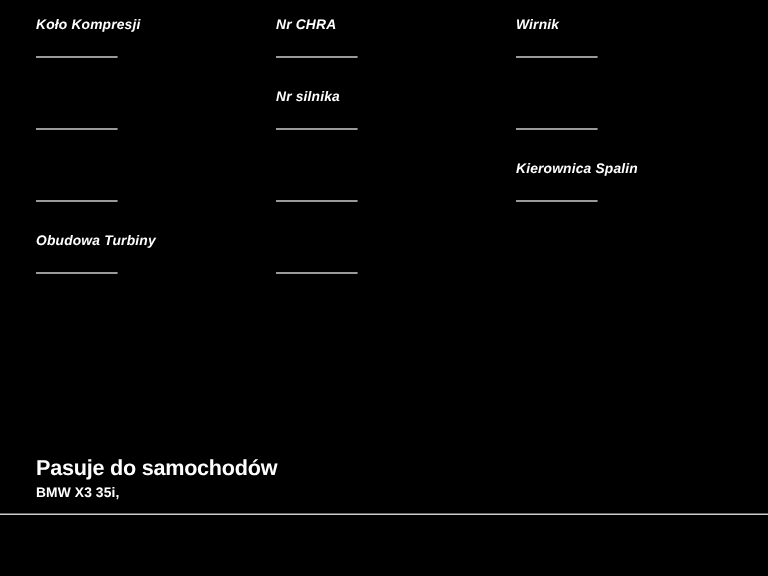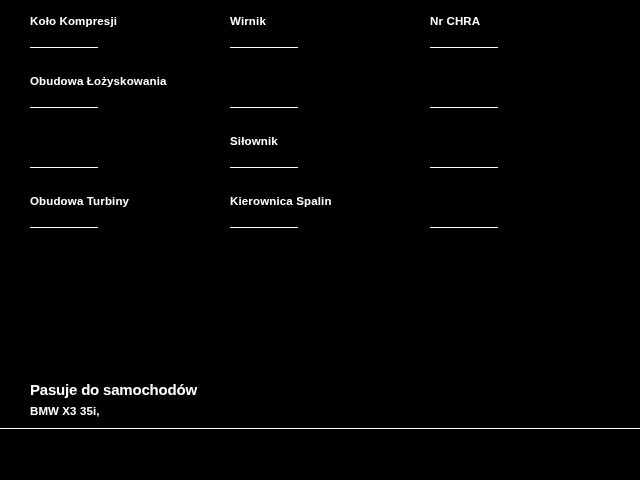--- a/index.html
+++ b/index.html
@@ -19,20 +19,21 @@
     position: absolute;
     left: 30px;
     top: 14px;
     width: 500px;
     display: grid;
     grid-template-columns: 200px 200px 100px;
     grid-auto-rows: 60px;
   }
   .spec-cell {
     position: relative;
+    font-style: italic;
   }
   .spec-label {
     font-size: 11.5px;
     font-weight: bold;
     letter-spacing: 0.15px;
     line-height: 14px;
     white-space: nowrap;
   }
   .spec-rule {
     position: absolute;
@@ -42,21 +43,21 @@
     height: 1px;
     background: #ffffff;
   }
   .footer {
     position: absolute;
     left: 30px;
     top: 378px;
     width: 560px;
   }
   .footer-title {
-    font-size: 15px;
+    font-size: 18px;
     font-weight: bold;
     letter-spacing: -0.2px;
     line-height: 24px;
   }
   .footer-sub {
     margin-top: 2px;
     font-size: 11.5px;
     font-weight: bold;
     letter-spacing: 0.1px;
     line-height: 14px;
@@ -74,62 +75,58 @@
 <body>
 
 <div class="spec-grid">
 
   <div class="spec-cell">
     <div class="spec-label">Koło Kompresji</div>
     <div class="spec-rule"></div>
   </div>
 
   <div class="spec-cell">
-    <div class="spec-label">Wirnik</div>
-    <div class="spec-rule"></div>
-  </div>
-
-  <div class="spec-cell">
     <div class="spec-label">Nr CHRA</div>
     <div class="spec-rule"></div>
   </div>
 
   <div class="spec-cell">
-    <div class="spec-label">Obudowa Łożyskowania</div>
+    <div class="spec-label">Wirnik</div>
+    <div class="spec-rule"></div>
+  </div>
+
+
+  <div class="spec-cell">
+    <div class="spec-rule"></div>
+  </div>
+
+  <div class="spec-cell">
+    <div class="spec-label">Nr silnika</div>
     <div class="spec-rule"></div>
   </div>
 
   <div class="spec-cell">
     <div class="spec-rule"></div>
   </div>
 
   <div class="spec-cell">
     <div class="spec-rule"></div>
   </div>
 
   <div class="spec-cell">
     <div class="spec-rule"></div>
   </div>
 
   <div class="spec-cell">
-    <div class="spec-label">Siłownik</div>
-    <div class="spec-rule"></div>
-  </div>
-
-  <div class="spec-cell">
+    <div class="spec-label">Kierownica Spalin</div>
     <div class="spec-rule"></div>
   </div>
 
   <div class="spec-cell">
     <div class="spec-label">Obudowa Turbiny</div>
-    <div class="spec-rule"></div>
-  </div>
-
-  <div class="spec-cell">
-    <div class="spec-label">Kierownica Spalin</div>
     <div class="spec-rule"></div>
   </div>
 
   <div class="spec-cell">
     <div class="spec-rule"></div>
   </div>
 
 </div>
 
 <div class="footer">

